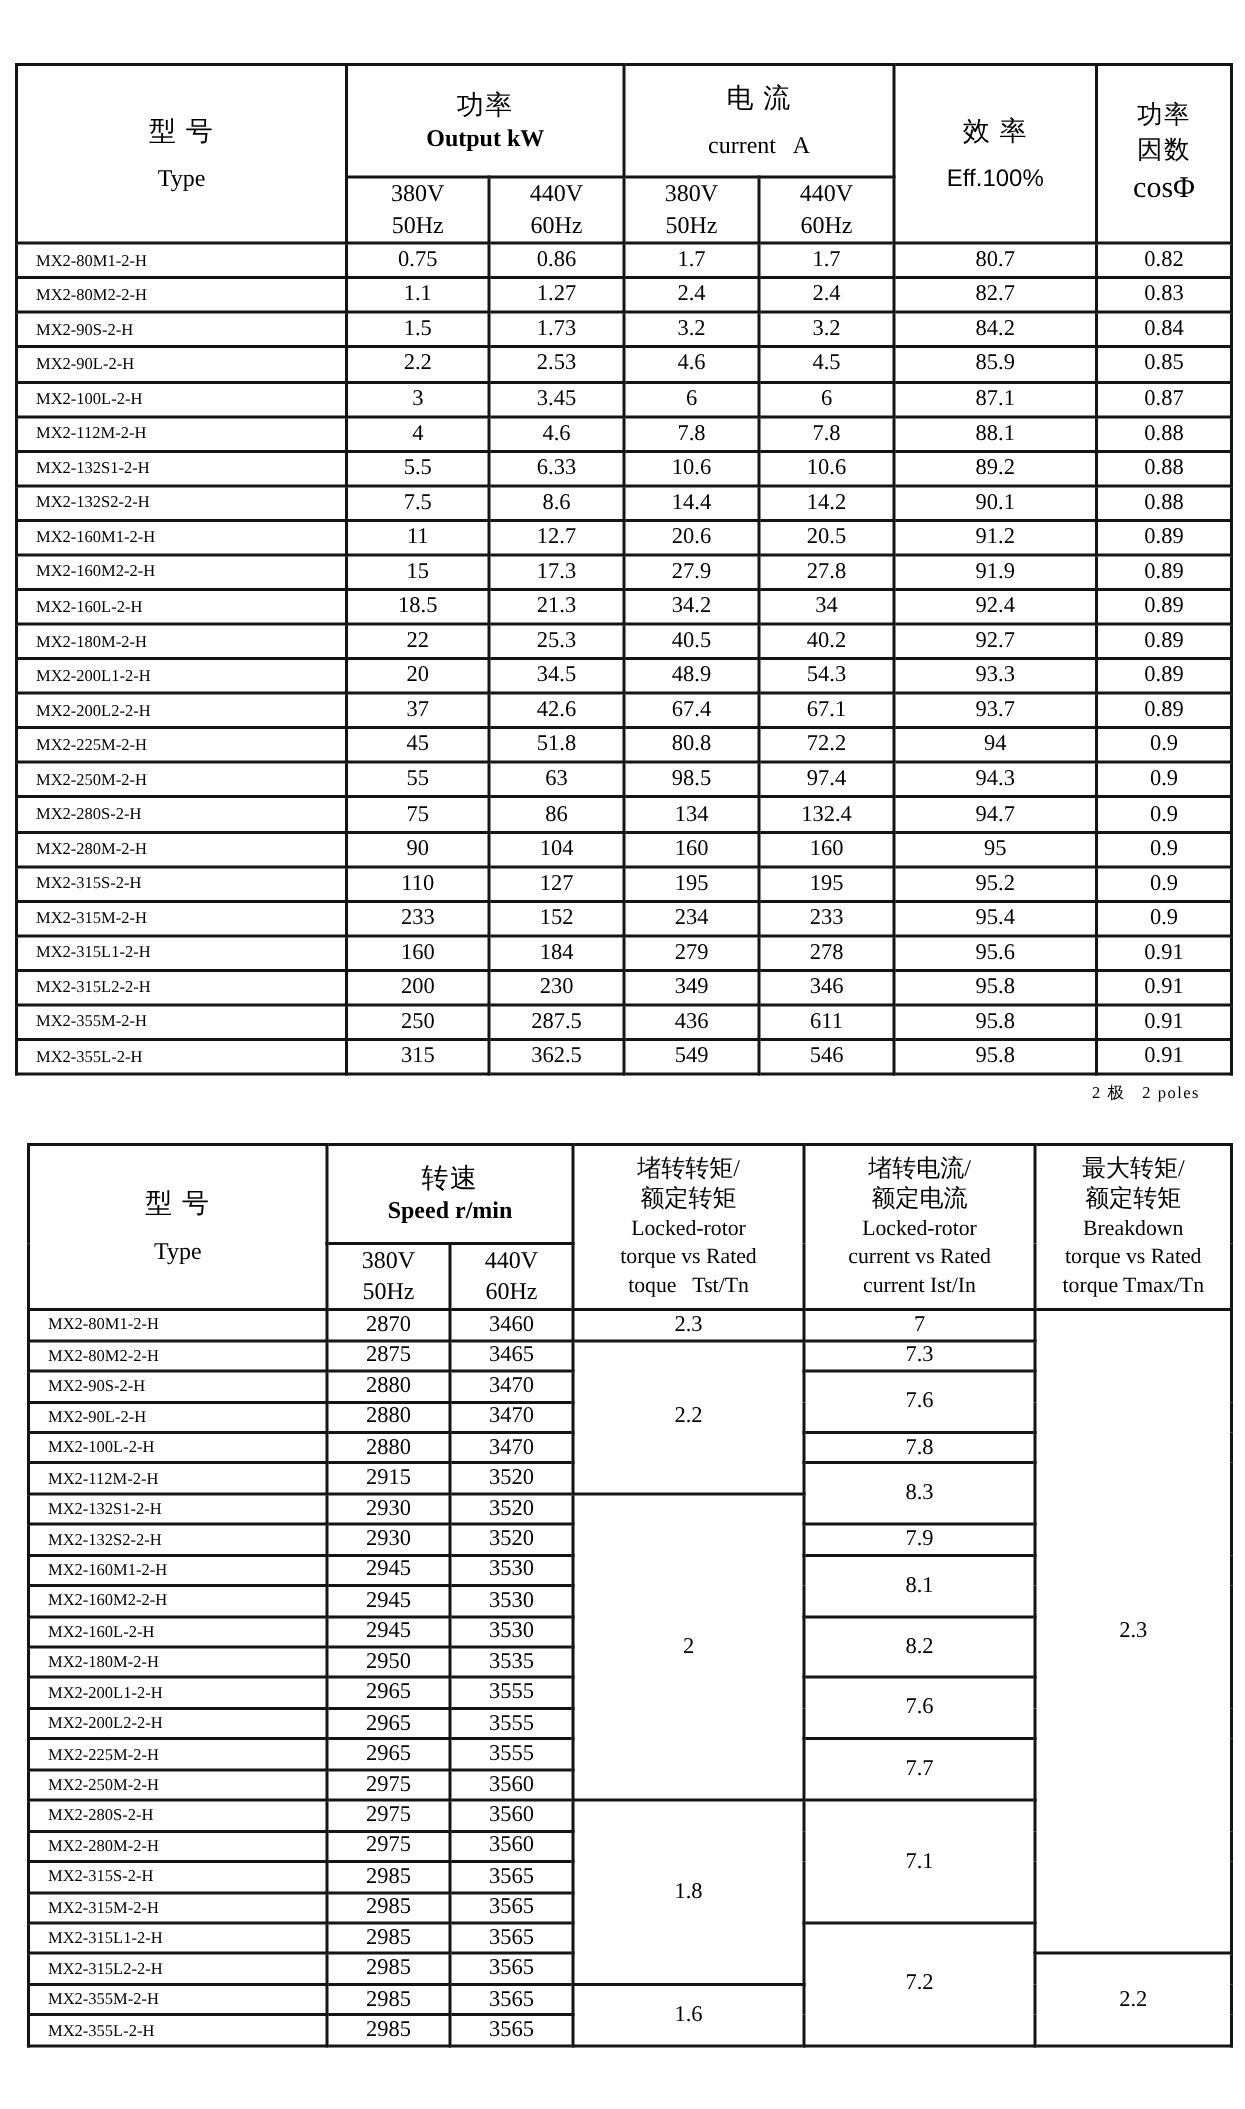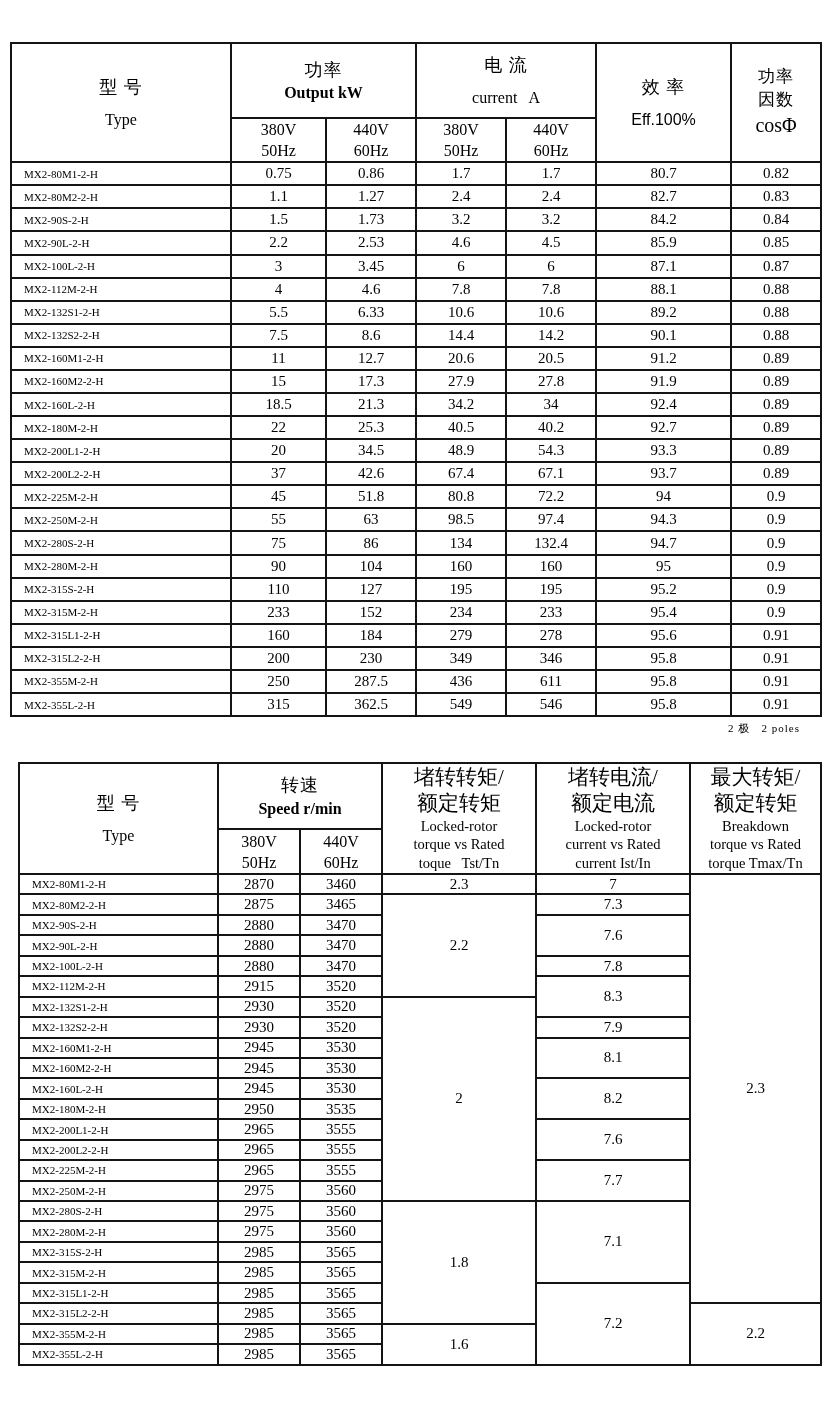--- a/index.html
+++ b/index.html
@@ -30,21 +30,21 @@
   .gap-sm{margin-top:0;font-weight:bold;}
   .gap-md{margin-top:10px;}
   .mono{font-family:Liberation Sans, sans-serif;font-size:16px;}
   .preline{white-space:pre-line;}
   .subhdr{font-size:16px;line-height:1.32;white-space:pre-line;}
 
   .t1 .h-top{height:75px;}
   .t1 .h-sub{height:43px;}
   .t2 .h-top{height:66px;}
   .t2 .h-sub{height:44px;}
-  .t2 .zh2{font-size:21px;letter-spacing:0;display:block;line-height:1.25;}
+  .t2 .zh2{font-size:16px;letter-spacing:0;display:block;line-height:1.25;}
   .t2 .en2{font-size:14.5px;display:block;line-height:1.3;}
 
   
   .t1 tbody tr{height:23.08px;}
   .t2 tbody tr{height:20.45px;}
   td.c-type{text-align:left;padding-left:12px;font-size:11px;}
   td.c-num{font-size:15px;}
 
   .caption{
     position:absolute;

